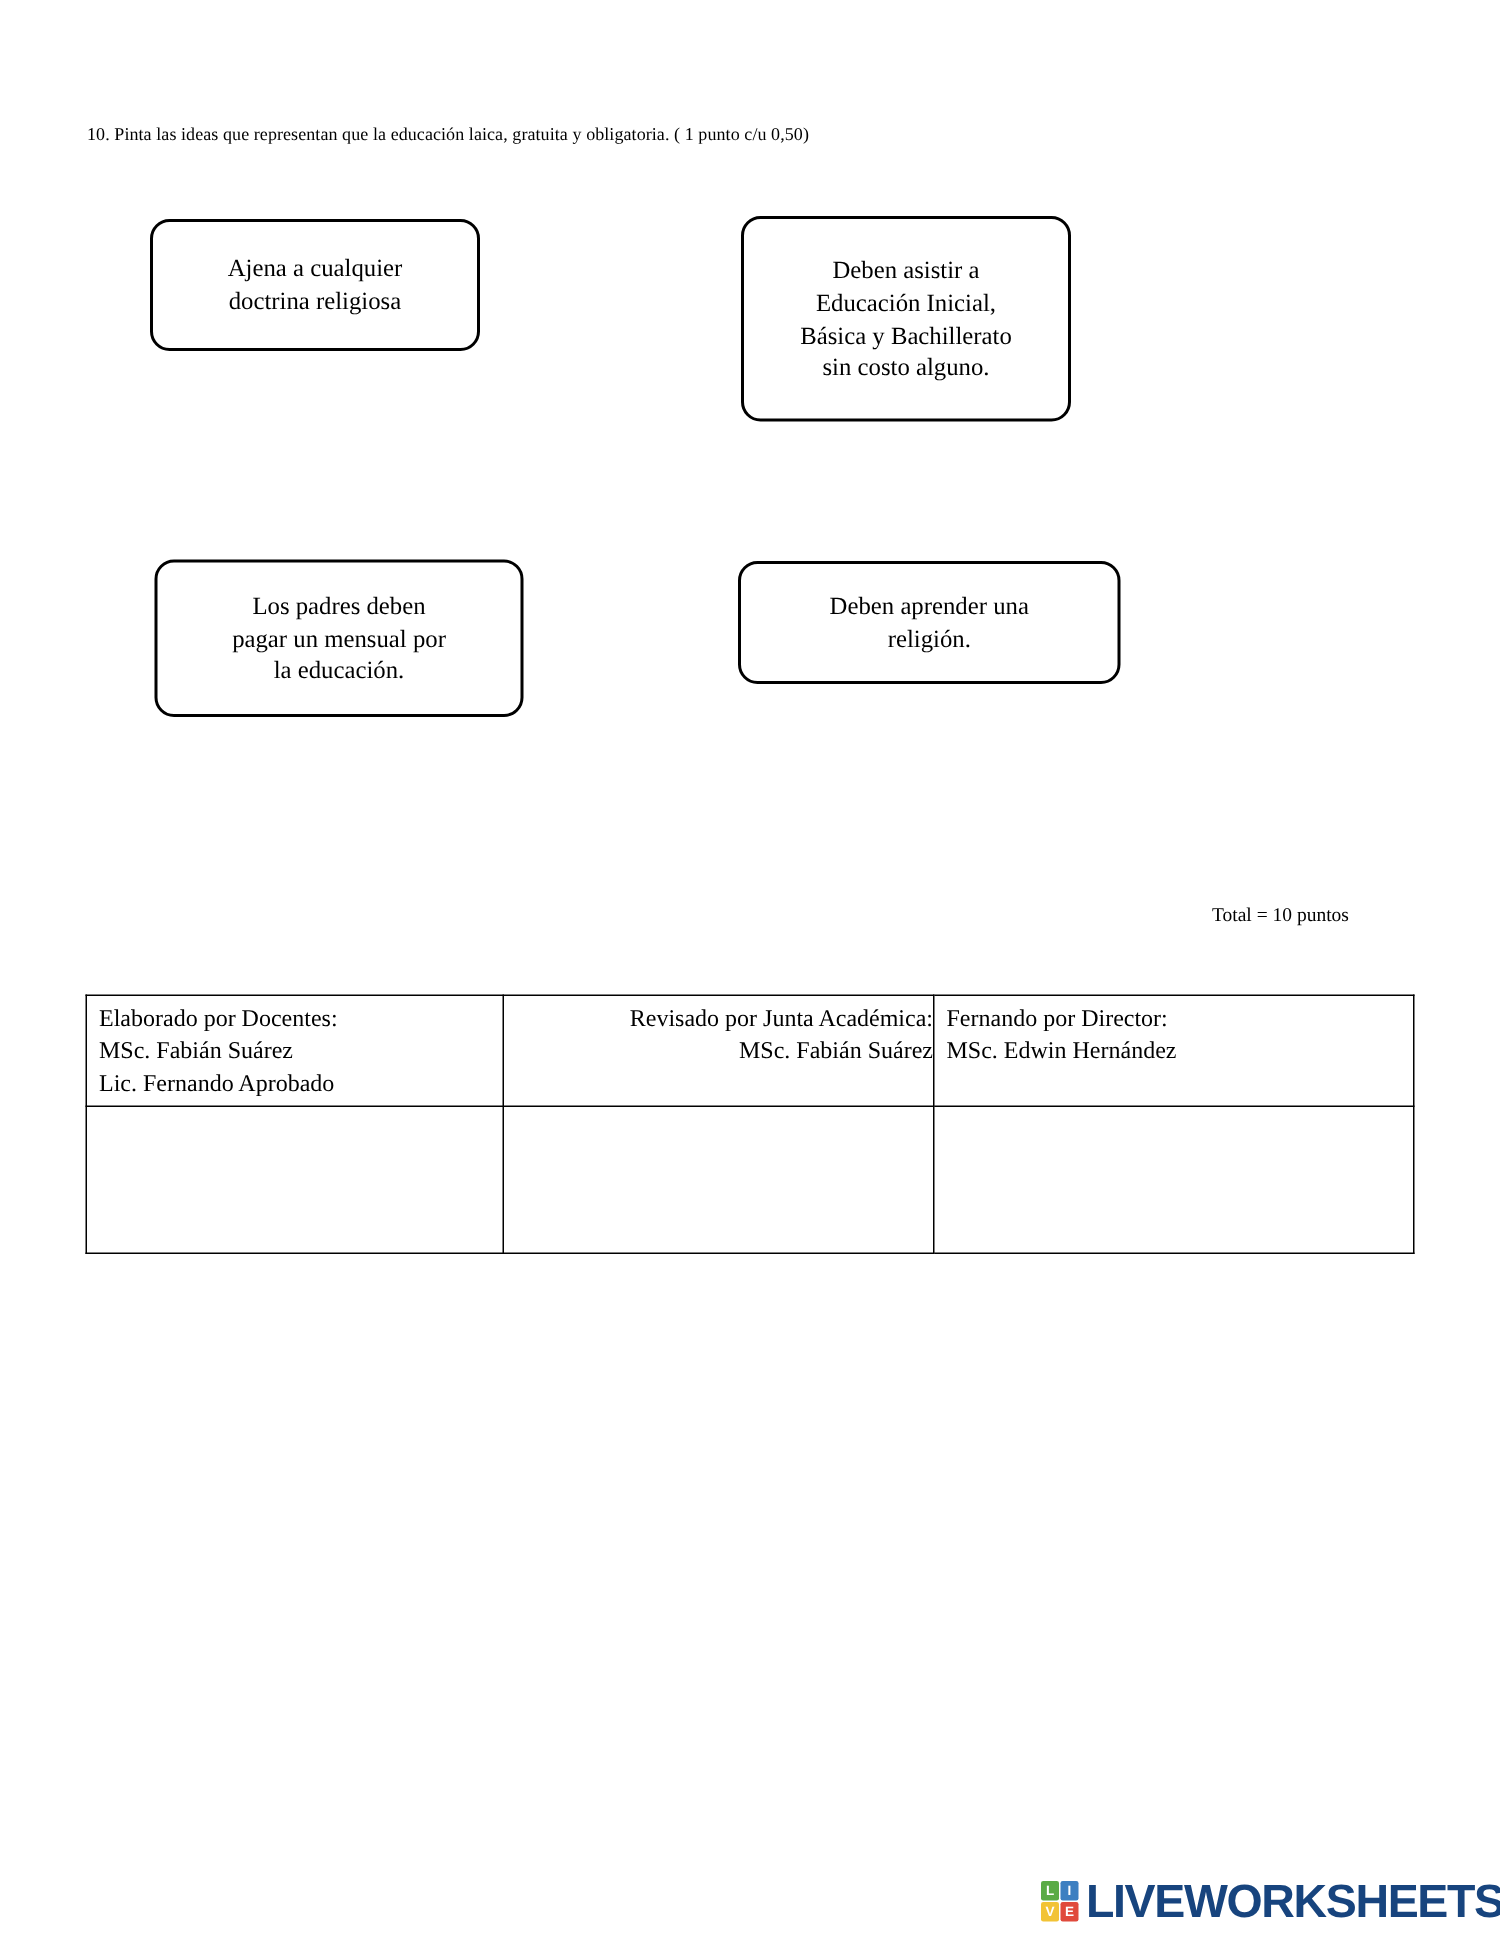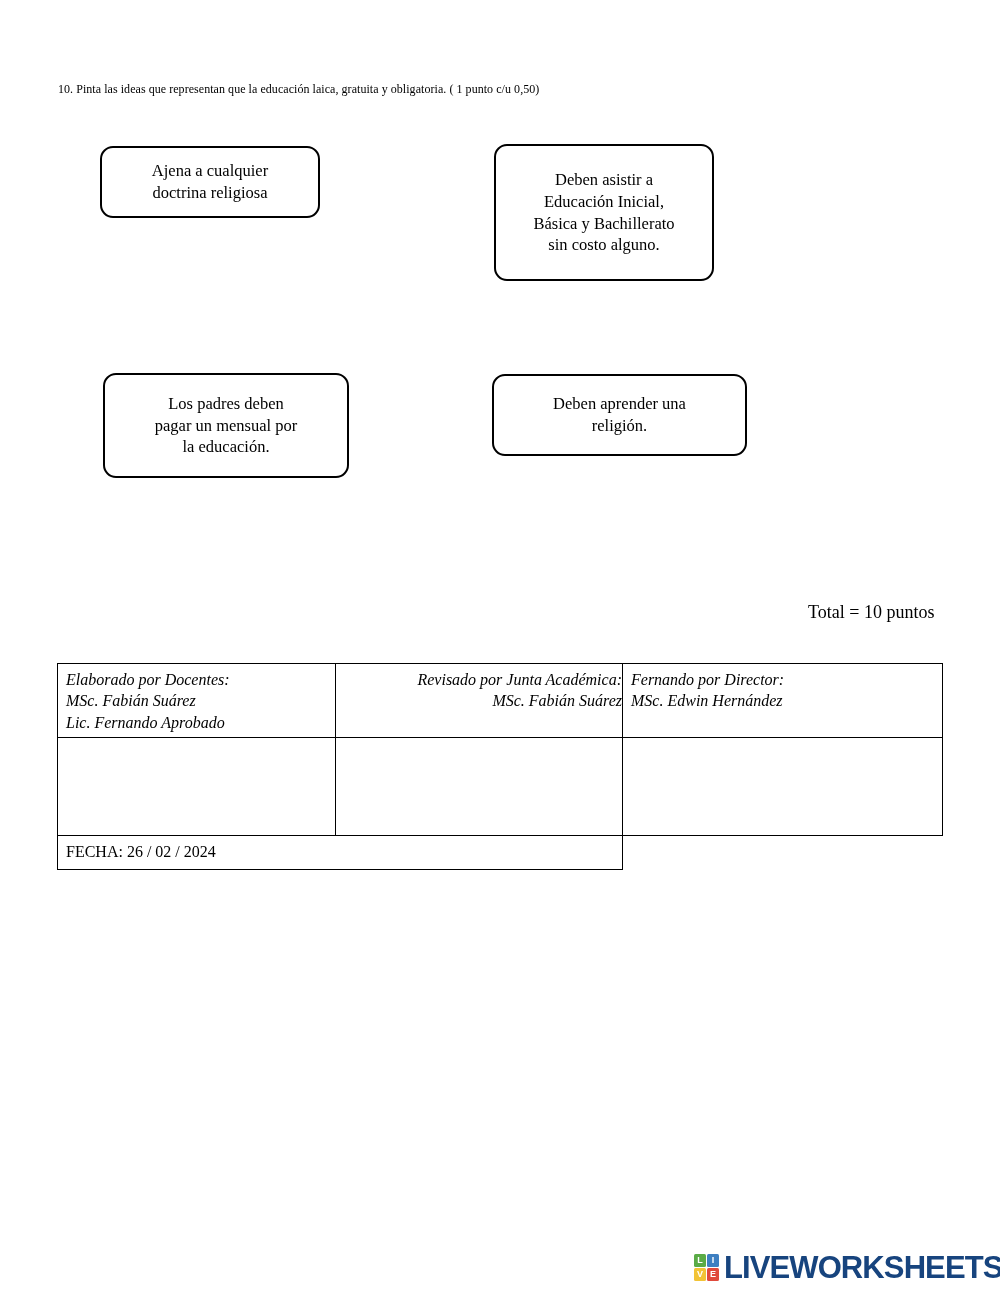--- a/index.html
+++ b/index.html
@@ -36,31 +36,31 @@
     background: #ffffff;
     display: flex;
     align-items: center;
     justify-content: center;
     text-align: center;
     font-size: 16.5px;
     line-height: 1.32;
   }
   .idea-box .txt { display: block; padding: 0 6px; }
 
-  #box-laica       { left: 100px; top: 146px; width: 220px; height: 72px; justify-content: center; }
+  #box-laica       { left: 100px; top: 146px; width: 220px; height: 88px; justify-content: center; }
   #box-gratuita    { left: 494px; top: 144px; width: 220px; height: 137px; }
   #box-mensual     { left: 103px; top: 373px; width: 246px; height: 105px; }
   #box-religion    { left: 492px; top: 374px; width: 255px; height: 82px; }
 
   
   .total-line {
     position: absolute;
     left: 808px;
     top: 602px;
-    font-size: 18px;
+    font-size: 13px;
     white-space: nowrap;
   }
 
   
   .sig-table {
     position: absolute;
     left: 57px;
     top: 663px;
     width: 858px;
     border-collapse: collapse;
@@ -70,21 +70,21 @@
   }
   .sig-table td {
     border: 1px solid #000000;
     vertical-align: top;
     padding: 5px 0 4px 8px;
   }
   .sig-table .c1 { width: 269px; }
   .sig-table .c2 { width: 278px; text-align: right; }
   .sig-table .c3 { width: 311px; }
 
-  .row-names td { height: 62px; font-style: italic; }
+  .row-names td { height: 62px; }
   .row-blank td { height: 88px; }
   .row-fecha td.fecha-cell { height: 24px; }
   .row-fecha td.nob {
     border: 0;
     border-top: 0;
   }
   .sig-line { display: block; white-space: nowrap; }
 
   
   .lw-logo {
@@ -164,24 +164,20 @@
     <td class="c3">
       <span class="sig-line">Fernando por Director:</span>
       <span class="sig-line">MSc. Edwin Hernández</span>
     </td>
   </tr>
   <tr class="row-blank">
     <td class="c1"></td>
     <td class="c2"></td>
     <td class="c3"></td>
   </tr>
-  <tr class="row-fecha">
-    <td class="fecha-cell" colspan="2">FECHA: 26  / 02 / 2024</td>
-    <td class="nob"></td>
-  </tr>
 </tbody>
   </table>
 
 <div class="lw-logo">
   <div class="lw-tiles">
     <span class="lw-t-l">L</span>
     <span class="lw-t-i">I</span>
     <span class="lw-t-v">V</span>
     <span class="lw-t-e">E</span>
   </div>

